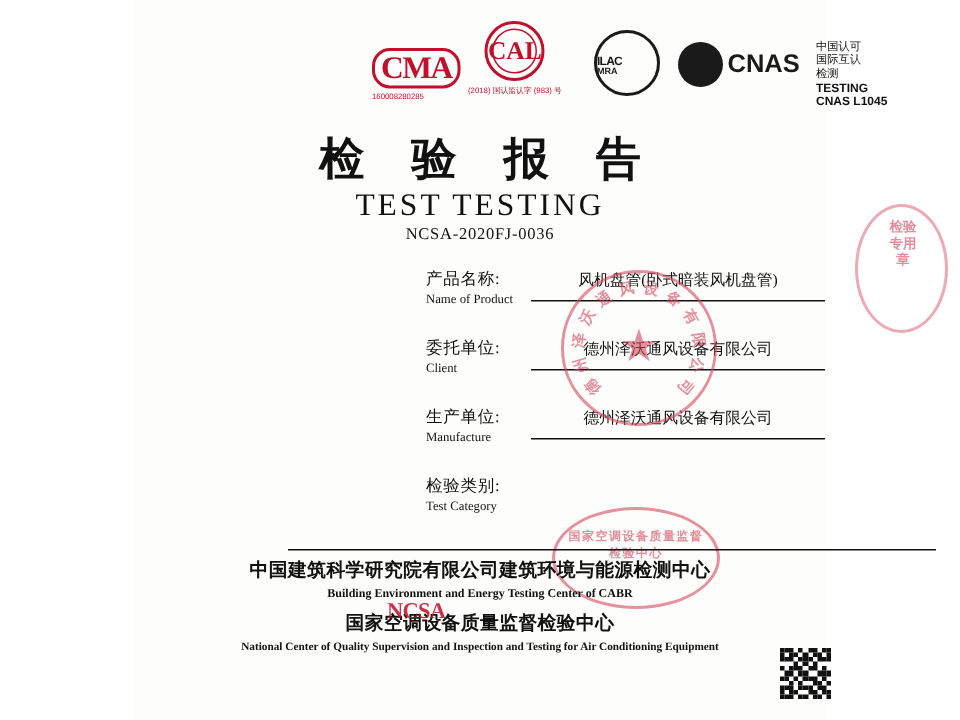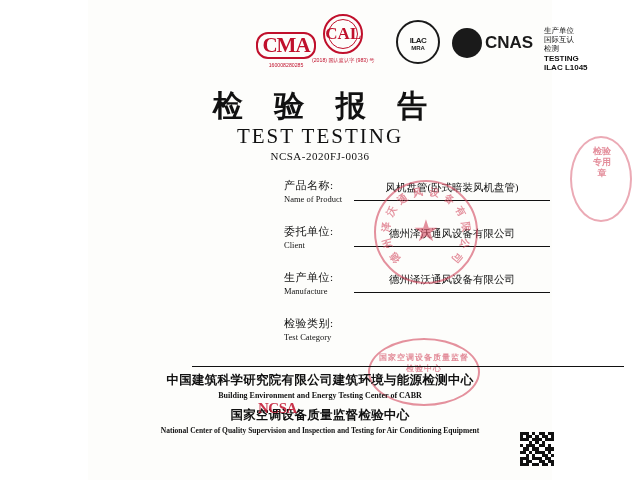--- a/index.html
+++ b/index.html
@@ -32,21 +32,21 @@
   
   .marks {
     position: absolute;
     left: 160px;
     top: 14px;
     width: 330px;
     height: 62px;
   }
   .mark {
     position: absolute;
-    text-align: center;
+    text-align: left;
   }
   .mark-ima { left: 0px; top: 18px; width: 76px; }
   .ima-logo {
     font-family: "Liberation Serif", serif;
     font-weight: bold;
     font-size: 21px;
     letter-spacing: -1px;
     color: #c0102c;
     border: 2px solid #c0102c;
     border-radius: 12px 12px 12px 12px;
@@ -403,25 +403,25 @@
       </div>
 
       <div class="mark mark-ilac">
         <div class="ilac-circle">
           <div class="ilac-text">ILAC</div>
           <div class="ilac-sub">MRA</div>
         </div>
       </div>
 
       <div class="mark mark-cn">
-        <div class="cn-line">生产单位</div>
+        <div class="cn-line">中国认可</div>
         <div class="cn-line">国际互认</div>
         <div class="cn-line">检测</div>
         <div class="cn-line en">TESTING</div>
-        <div class="cn-line en">ILAC L1045</div>
+        <div class="cn-line en">CNAS L1045</div>
       </div>
     </div>
 
     <div class="title-cn">检 验 报 告</div>
     <div class="title-en">TEST TESTING</div>
     <div class="report-no">NCSA-2020FJ-0036</div>
 
     <div class="fields">
 
       <div class="field-row">

